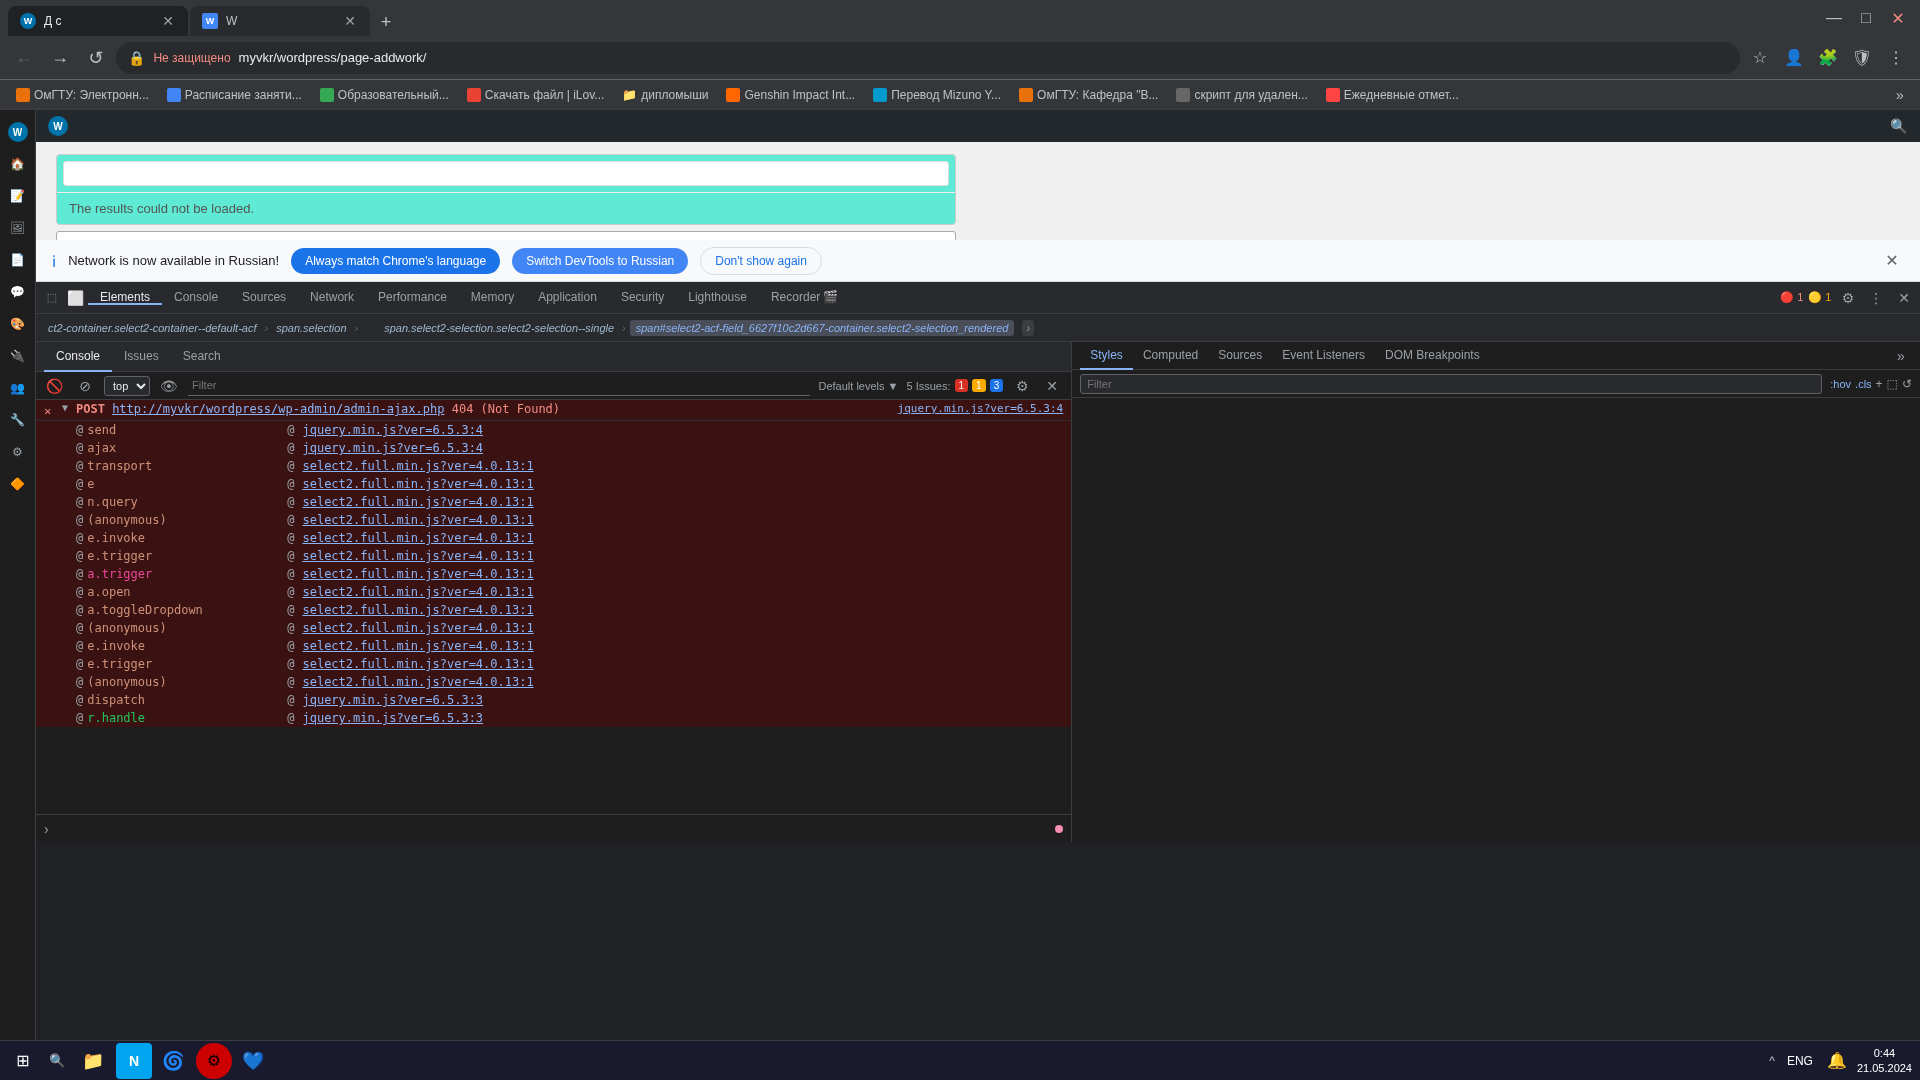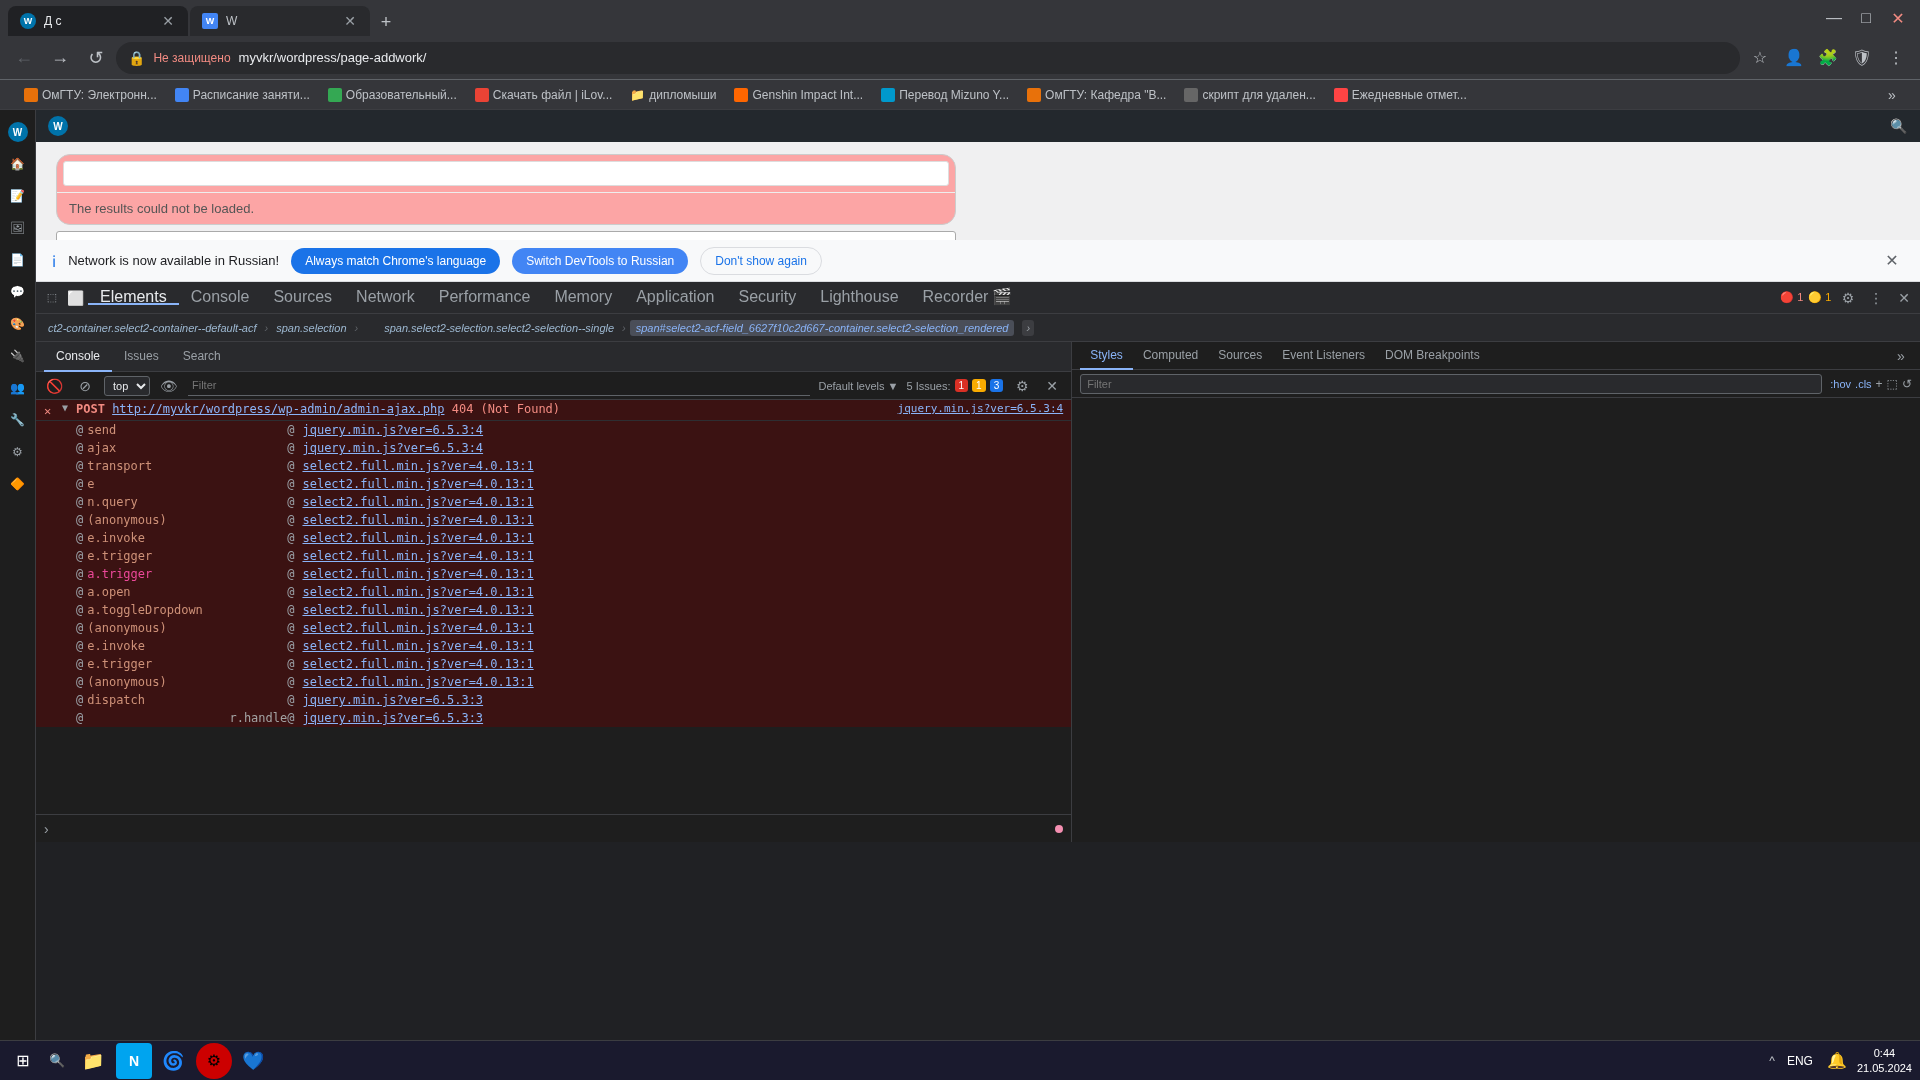--- a/index.html
+++ b/index.html
@@ -80,21 +80,21 @@
     .address-bar .lock-icon { font-size: 14px; color: #9aa0a6; }
     .toolbar-actions { display: flex; align-items: center; gap: 2px; }
     .toolbar-action-btn { width: 32px; height: 32px; display: flex; align-items: center; justify-content: center; color: #bdc1c6; font-size: 16px; border-radius: 50%; cursor: pointer; }
 
     
     .bookmarks-bar {
       height: 30px;
       background: #35363a;
       display: flex;
       align-items: center;
-      padding: 0 16px;
+      padding: 0 8px;
       gap: 2px;
       border-bottom: 1px solid #3c3d41;
       overflow: hidden;
     }
     .bookmark-item {
       height: 22px;
       display: flex;
       align-items: center;
       padding: 0 8px;
       gap: 4px;
@@ -191,21 +191,21 @@
       padding: 0 4px;
       gap: 0;
       border-bottom: 1px solid #3c3d41;
       flex-shrink: 0;
     }
     .devtools-tab {
       height: 14px;
       padding: 0 12px;
       display: flex;
       align-items: center;
-      font-size: 16px;
+      font-size: 12px;
       color: #9aa0a6;
       cursor: pointer;
       border-bottom: 2px solid transparent;
       white-space: nowrap;
     }
     .devtools-tab.active { color: #e8eaed; border-bottom-color: #8ab4f8; }
     .devtools-tab-controls { margin-left: auto; display: flex; gap: 4px; align-items: center; }
     .devtools-tab-icon { width: 24px; height: 24px; display: flex; align-items: center; justify-content: center; color: #9aa0a6; font-size: 14px; cursor: pointer; border-radius: 3px; }
 
     
@@ -554,21 +554,21 @@
 
     <div style="flex:1;display:flex;flex-direction:column;overflow:hidden;">
 
       <div style="height:130px;background:#f0f0f1;display:flex;flex-direction:column;overflow:hidden;">
         <div class="wp-header">
           <div class="wp-logo">W</div>
           <span style="margin-left:auto;color:#9aa0a6;font-size:14px;">🔍</span>
         </div>
         <div style="padding:12px 20px;background:#f0f0f1;">
 
-          <div style="background:#fca5a5;border:1px solid #ccc;border-radius:14px;width:900px;">
+          <div style="background:#5eead4;border:1px solid #ccc;border-radius:4px;width:900px;">
             <div style="padding:6px;">
               <input type="text" style="width: 100%; padding: 4px 8px; border: 1px solid rgb(221, 221, 221); border-radius: 3px; font-size: 13px; outline: none;">
             </div>
             <div style="padding:8px 12px;color:#555;font-size:13px;border-top:1px solid #eee;">The results could not be loaded.</div>
           </div>
           <div style="margin-top:6px;width:900px;border:1px solid #aaa;border-radius:3px;height:30px;display:flex;align-items:center;padding:0 10px;justify-content:space-between;background:white;cursor:pointer;">
             <span style="color:#555;font-size:13px;">Select</span>
             <span style="color:#555;">▲</span>
           </div>
         </div>
@@ -780,21 +780,21 @@
       <span class="stack-link">select2.full.min.js?ver=4.0.13:1</span>
     </div>
                   <div class="stack-entry error-bg">
       <span class="stack-at" style="font-size:12px;color:#9aa0a6;margin-right:4px;">@</span>
       <span class="stack-name" style="color:#ce9178;min-width:200px;display:inline-block;">dispatch</span>
       <span class="stack-at">@</span>
       <span class="stack-link">jquery.min.js?ver=6.5.3:3</span>
     </div>
                   <div class="stack-entry error-bg">
       <span class="stack-at" style="font-size:12px;color:#9aa0a6;margin-right:4px;">@</span>
-      <span class="stack-name" style="color:#a3a3a3;min-width:200px;display:inline-block;text-align:right;">r.handle</span>
+      <span class="stack-name" style="color:#22c55e;min-width:200px;display:inline-block;">r.handle</span>
       <span class="stack-at">@</span>
       <span class="stack-link">jquery.min.js?ver=6.5.3:3</span>
     </div>
                 </div>
 
             </div>
 
             <div class="console-input-area">
               <span class="console-prompt">›</span>
               <input class="console-input" style="">

